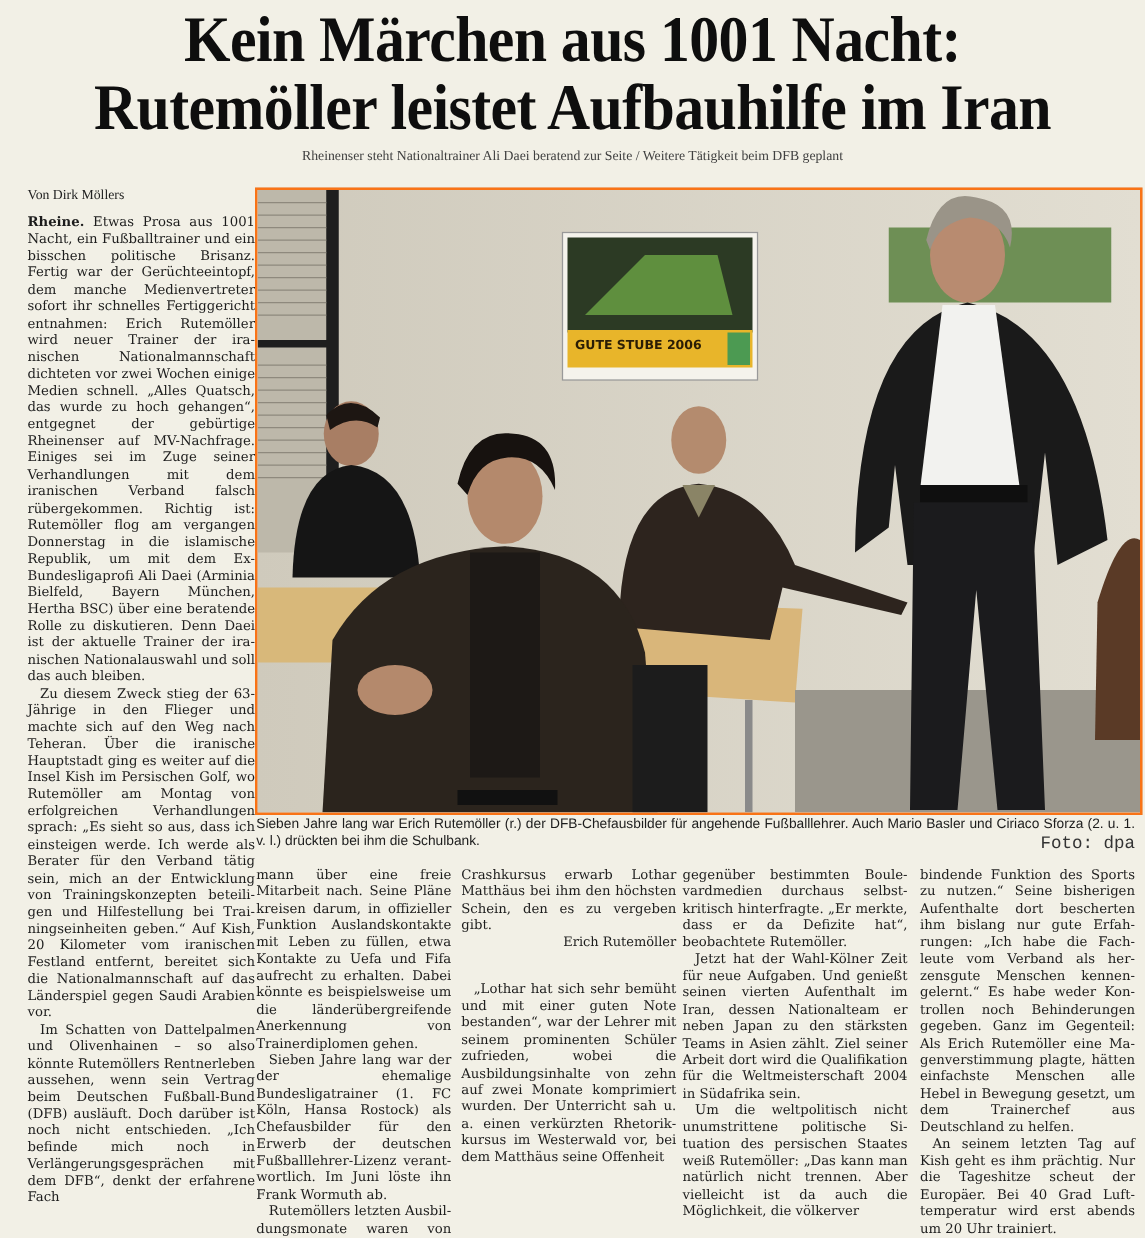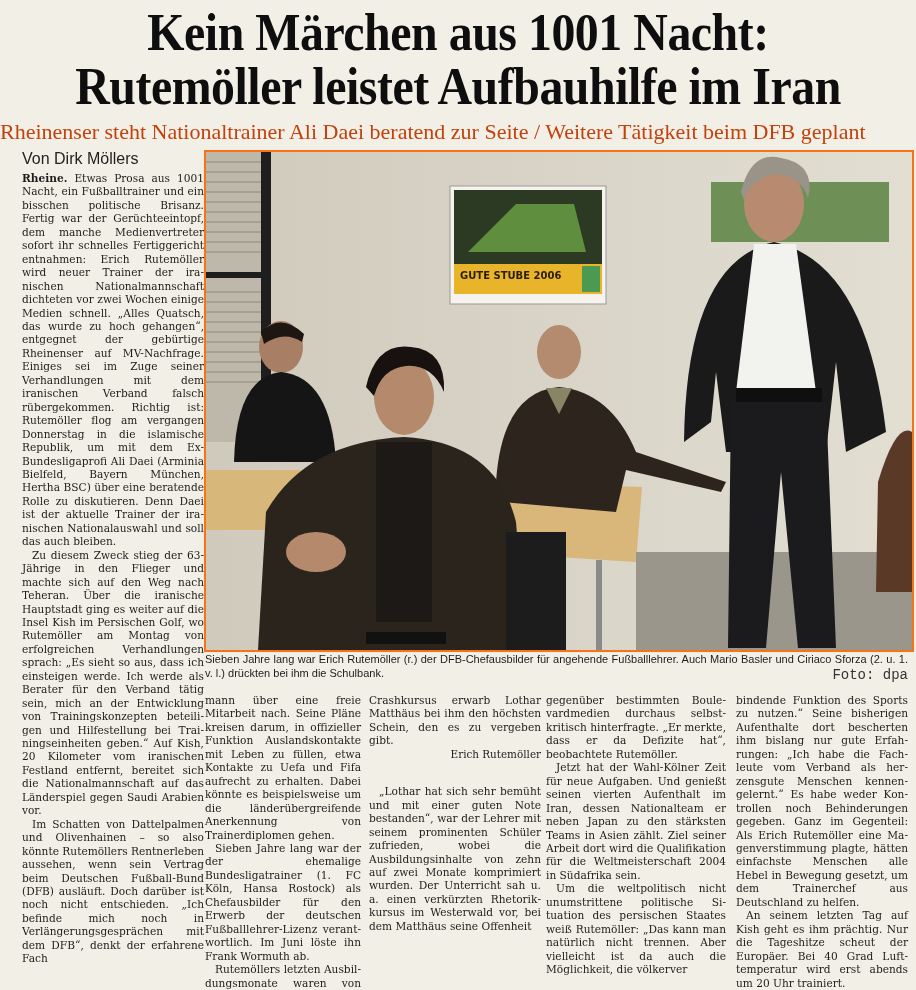--- a/index.html
+++ b/index.html
@@ -10,27 +10,27 @@
     color:#1a1a1a;
   }
   .headline {
     position:absolute; left:0; width:916px; text-align:center;
     font-family:"Liberation Serif", serif; font-weight:bold;
     color:#0e0e0e; letter-spacing:-0.5px; white-space:nowrap;
   }
   .hl1 { top:6px; font-size:52px; line-height:54px; transform:scaleX(0.92); }
   .hl2 { top:60px; font-size:52px; line-height:54px; transform:scaleX(0.92); }
   .subhead {
-    position:absolute; top:119px; left:0; width:916px; text-align:left;
-    font-family:"Liberation Serif", serif; font-size:22px; color:#c2410c;
+    position:absolute; top:119px; left:0; width:916px; text-align:center;
+    font-family:"Liberation Serif", serif; font-size:11px; color:#404040;
     white-space:nowrap;
   }
   .byline {
     position:absolute; top:150px; left:22px;
-    font-family:Liberation Sans, sans-serif; font-size:16px; color:#222;
+    font-family:Liberation Serif, serif; font-size:11px; color:#222;
   }
   .col {
     position:absolute; font-size:10.6px; line-height:13.45px;
     text-align:justify; hyphens:manual; color:#1c1c1c;
   }
   .col p { margin:0; text-indent:0; }
   .col p + p { text-indent:10px; }
   .col1 { left:22px; top:172px; width:182px; }
   .col2 { left:205px; top:694px; width:156px; }
   .col3 { left:369px; top:694px; width:172px; }

